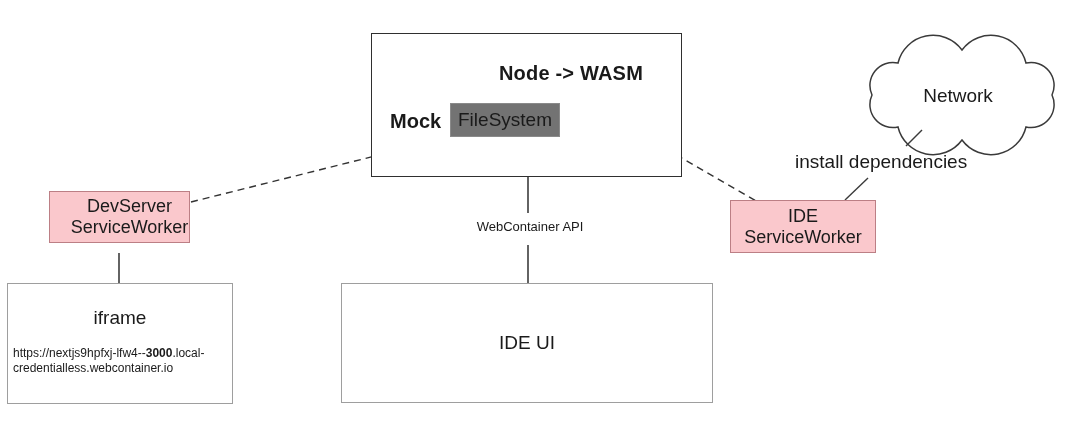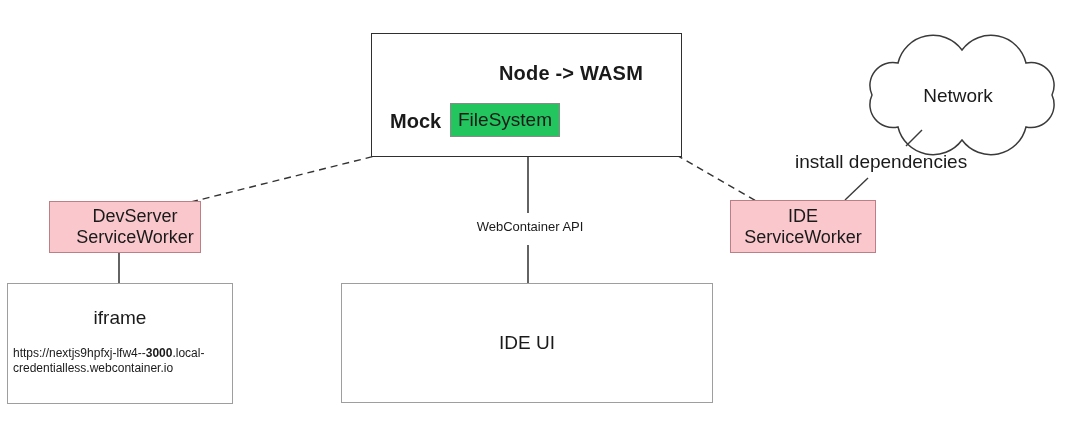--- a/index.html
+++ b/index.html
@@ -8,41 +8,41 @@
     width:1080px;height:426px;
     background:#ffffff;
     font-family:"Liberation Sans","DejaVu Sans",sans-serif;
     color:#1a1a1a;
     overflow:hidden;
   }
   .lines{position:absolute;left:0;top:0;width:1080px;height:426px;}
   .box{position:absolute;box-sizing:border-box;background:#ffffff;}
 
   
-  .node-box{left:371px;top:33px;width:311px;height:124px;border:1.5px solid var(--box-border-dark,#2f2f2f);}
+  .node-box{left:371px;top:33px;width:311px;height:144px;border:1.5px solid var(--box-border-dark,#2f2f2f);}
   .node-title{position:absolute;left:88px;top:28px;width:222px;text-align:center;
     font-size:20px;font-weight:bold;letter-spacing:.2px;}
   .mock-label{position:absolute;left:18px;top:76px;font-size:20px;font-weight:bold;}
   .mock-cells{position:absolute;left:78px;top:69px;height:34px;display:flex;}
   .mock-cell{box-sizing:border-box;height:34px;display:flex;align-items:center;justify-content:center;
-    border:1px solid var(--cell-border,#8a8a8a);background:#22c55e;font-size:19px;}
+    border:1px solid var(--cell-border,#8a8a8a);background:#737373;font-size:19px;}
   .cell-fs{width:110px;}
   .cell-net{width:107px;border-left:none;}
 
   
   .api-label{position:absolute;left:530px;top:219px;transform:translateX(-50%);
     font-size:13px;white-space:nowrap;text-align:center;}
   .install-label{position:absolute;left:795px;top:151px;font-size:19px;white-space:nowrap;}
 
   
   .worker{display:flex;flex-direction:column;align-items:center;justify-content:center;
     background:var(--service-worker-fill,#fac8cc);
     border:1.5px solid var(--service-worker-border,#bc7f85);
     font-size:18px;line-height:21px;text-align:center;}
-  .dev-worker{left:49px;top:201px;width:152px;height:52px;padding-left:20px;}
+  .dev-worker{left:49px;top:191px;width:141px;height:52px;padding-left:20px;}
   .ide-worker{left:730px;top:200px;width:146px;height:53px;}
 
   
   .iframe-box{left:7px;top:283px;width:226px;height:121px;border:1px solid var(--box-border-light,#9e9e9e);}
   .iframe-title{margin-top:23px;text-align:center;font-size:19px;}
   .iframe-url{position:absolute;left:5px;right:2px;top:62px;
     font-size:12px;line-height:15px;color:#1a1a1a;}
   .iframe-url b{font-weight:bold;}
 
   

